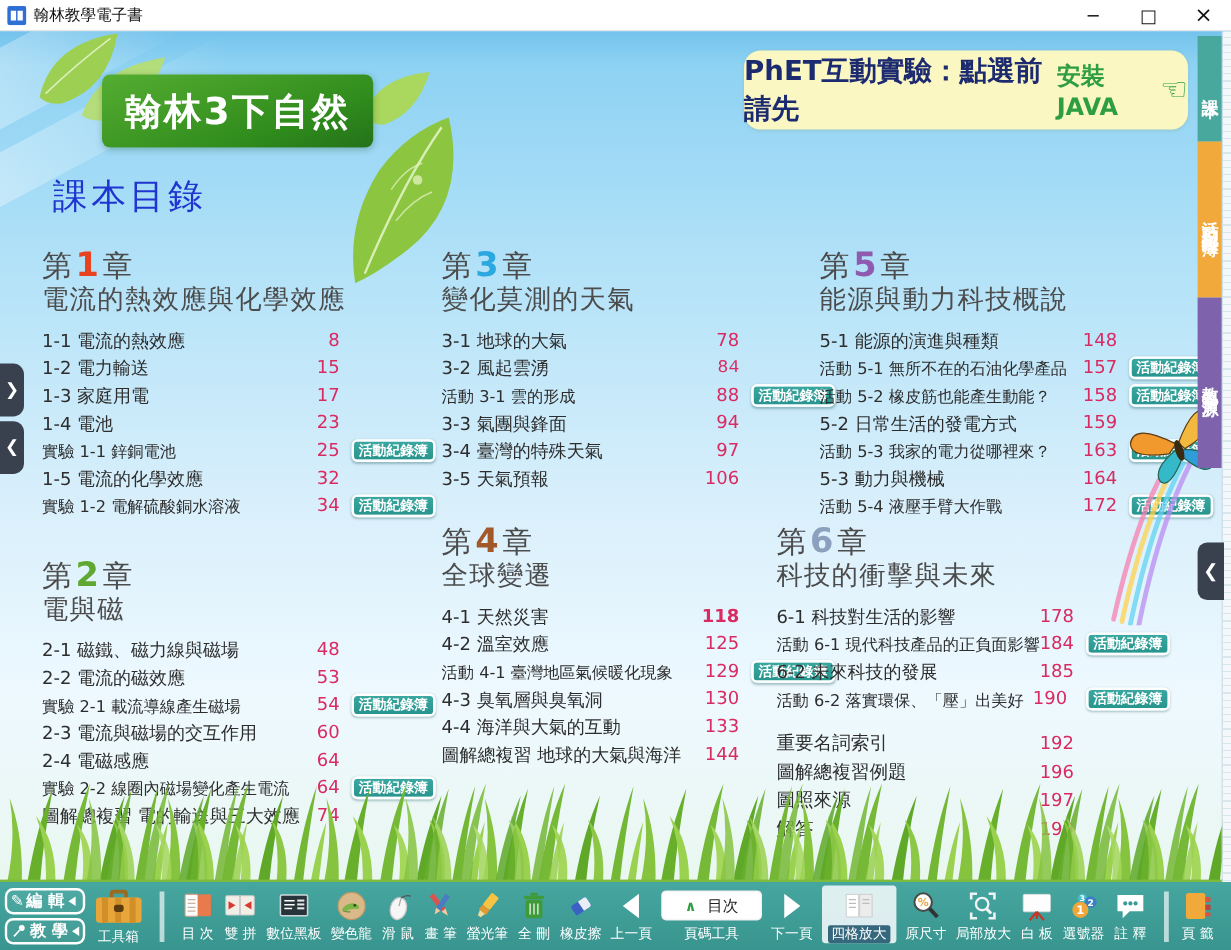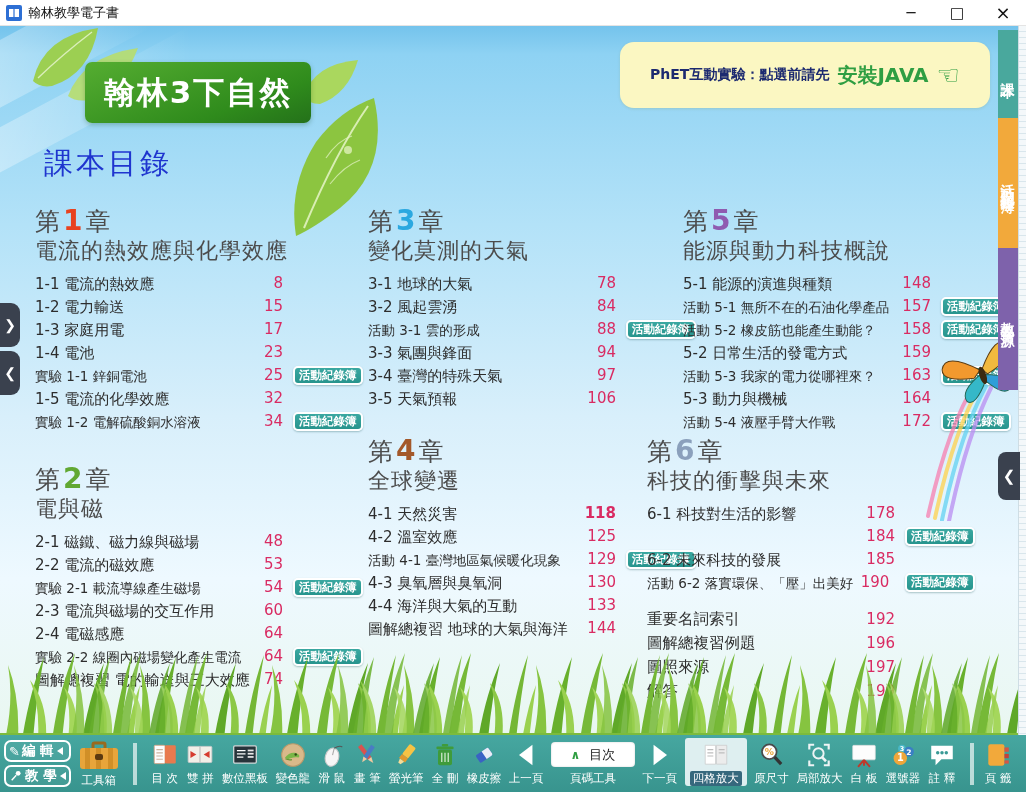--- a/index.html
+++ b/index.html
@@ -19,21 +19,21 @@
   .ray{position:absolute;background:linear-gradient(115deg,rgba(255,255,255,.55),rgba(255,255,255,0) 65%);transform:rotate(-28deg);border-radius:40px;}
 
   
   #booktitle{position:absolute;left:85px;top:36px;width:226px;height:61px;border-radius:7px;
     background:linear-gradient(160deg,#55ad31 0%,#2f8b1c 70%,#24711a 100%);
     display:flex;align-items:center;justify-content:center;color:#fff;font-size:31px;font-weight:bold;letter-spacing:2px;
     box-shadow:0 2px 5px rgba(0,60,0,.25);}
   #pagetitle{position:absolute;left:44px;top:118px;font-size:29px;color:#1f35cf;letter-spacing:3px;}
   #phetbox{position:absolute;left:620px;top:16px;width:370px;height:66px;background:#fbf7c2;border-radius:14px;
     display:flex;align-items:center;justify-content:center;gap:8px;box-shadow:0 1px 3px rgba(120,120,0,.15);}
-  #phetbox .pfx{font-size:14px;font-weight:bold;color:#1c2a70;}
+  #phetbox .pfx{font-size:23px;font-weight:bold;color:#1c2a70;}
   #phetbox .lnk{font-size:20px;font-weight:bold;color:#2e9e42;cursor:pointer;}
   #phetbox .hand{font-size:26px;color:#2e9e42;}
 
   
   .leaf{position:absolute;}
 
   
   #tabs{position:absolute;left:998px;top:4px;width:20px;display:flex;flex-direction:column;}
   .vtab{width:20px;color:#fff;font-size:14px;font-weight:bold;writing-mode:vertical-rl;text-orientation:upright;
     display:flex;align-items:center;justify-content:center;letter-spacing:4px;cursor:pointer;}
@@ -159,21 +159,21 @@
           <div class="row act"><span class="lab">實驗 2-1 載流導線產生磁場</span><span class="pg" style="color: rgb(217, 43, 98);">54</span><span class="badge">活動紀錄簿</span></div>
           <div class="row"><span class="lab">2-3 電流與磁場的交互作用</span><span class="pg" style="color: rgb(217, 43, 98);">60</span></div>
           <div class="row"><span class="lab">2-4 電磁感應</span><span class="pg" style="color: rgb(217, 43, 98);">64</span></div>
           <div class="row act"><span class="lab">實驗 2-2 線圈內磁場變化產生電流</span><span class="pg" style="color: rgb(217, 43, 98);">64</span><span class="badge">活動紀錄簿</span></div>
           <div class="row"><span class="lab">圖解總複習 電的輸送與三大效應</span><span class="pg" style="color: rgb(217, 43, 98);">74</span></div>
         </div>
         <div class="chb chb3">
           <div class="ch-head"><span>第</span><span class="ch-num" style="color: rgb(43, 168, 224);">3</span><span>章</span></div>
           <div class="ch-sub">變化莫測的天氣</div>
           <div class="row"><span class="lab">3-1 地球的大氣</span><span class="pg" style="color: rgb(217, 43, 98);">78</span></div>
-          <div class="row"><span class="lab">3-2 風起雲湧</span><span class="pg" style="color: rgb(217, 43, 98);">84</span></div>
+          <div class="row"><span class="lab">3-2 風起雲湧</span><span class="pg" style="color: rgb(217, 43, 98); font-family: Liberation Mono, monospace;">84</span></div>
           <div class="row act"><span class="lab">活動 3-1 雲的形成</span><span class="pg" style="color: rgb(217, 43, 98);">88</span><span class="badge">活動紀錄簿</span></div>
           <div class="row"><span class="lab">3-3 氣團與鋒面</span><span class="pg" style="color: rgb(217, 43, 98);">94</span></div>
           <div class="row"><span class="lab">3-4 臺灣的特殊天氣</span><span class="pg" style="color: rgb(217, 43, 98);">97</span></div>
           <div class="row"><span class="lab">3-5 天氣預報</span><span class="pg" style="color: rgb(217, 43, 98);">106</span></div>
         </div>
         <div class="chb chb4">
           <div class="ch-head"><span>第</span><span class="ch-num" style="color: rgb(163, 88, 42);">4</span><span>章</span></div>
           <div class="ch-sub">全球變遷</div>
           <div class="row"><span class="lab">4-1 天然災害</span><span class="pg" style="color: rgb(217, 43, 98); font-weight: bold;">118</span></div>
           <div class="row"><span class="lab">4-2 溫室效應</span><span class="pg" style="color: rgb(217, 43, 98);">125</span></div>
@@ -190,21 +190,21 @@
           <div class="row act"><span class="lab">活動 5-2 橡皮筋也能產生動能？</span><span class="pg" style="color: rgb(217, 43, 98);">158</span><span class="badge">活動紀錄簿</span></div>
           <div class="row"><span class="lab">5-2 日常生活的發電方式</span><span class="pg" style="color: rgb(217, 43, 98);">159</span></div>
           <div class="row act"><span class="lab">活動 5-3 我家的電力從哪裡來？</span><span class="pg" style="color: rgb(217, 43, 98);">163</span><span class="badge">活動紀錄簿</span></div>
           <div class="row"><span class="lab">5-3 動力與機械</span><span class="pg" style="color: rgb(217, 43, 98);">164</span></div>
           <div class="row act"><span class="lab">活動 5-4 液壓手臂大作戰</span><span class="pg" style="color: rgb(217, 43, 98);">172</span><span class="badge">活動紀錄簿</span></div>
         </div>
         <div class="chb chb6">
           <div class="ch-head"><span>第</span><span class="ch-num" style="color: rgb(139, 160, 188);">6</span><span>章</span></div>
           <div class="ch-sub">科技的衝擊與未來</div>
           <div class="row"><span class="lab">6-1 科技對生活的影響</span><span class="pg" style="color: rgb(217, 43, 98);">178</span></div>
-          <div class="row act"><span class="pg" style="color: rgb(217, 43, 98);">184</span><span class="badge">活動紀錄簿</span></div>
+          <div class="row act"><span class="lab">活動 6-1 現代科技產品的正負面影響</span><span class="pg" style="color: rgb(217, 43, 98);">184</span><span class="badge">活動紀錄簿</span></div>
           <div class="row"><span class="lab">6-2 未來科技的發展</span><span class="pg" style="color: rgb(217, 43, 98);">185</span></div>
           <div class="row act"><span class="lab">活動 6-2 落實環保、「壓」出美好</span><span class="pg" style="color: rgb(217, 43, 98); text-align: center;">190</span><span class="badge">活動紀錄簿</span></div>
           <div class="appendix">
             <div class="row"><span class="lab">重要名詞索引</span><span class="pg" style="color: rgb(217, 43, 98);">192</span></div>
             <div class="row"><span class="lab">圖解總複習例題</span><span class="pg" style="color: rgb(217, 43, 98);">196</span></div>
             <div class="row"><span class="lab">圖照來源</span><span class="pg" style="color: rgb(217, 43, 98);">197</span></div>
             <div class="row"><span class="lab">解答</span><span class="pg" style="color: rgb(217, 43, 98);">199</span></div>
           </div>
         </div>
       </div>

